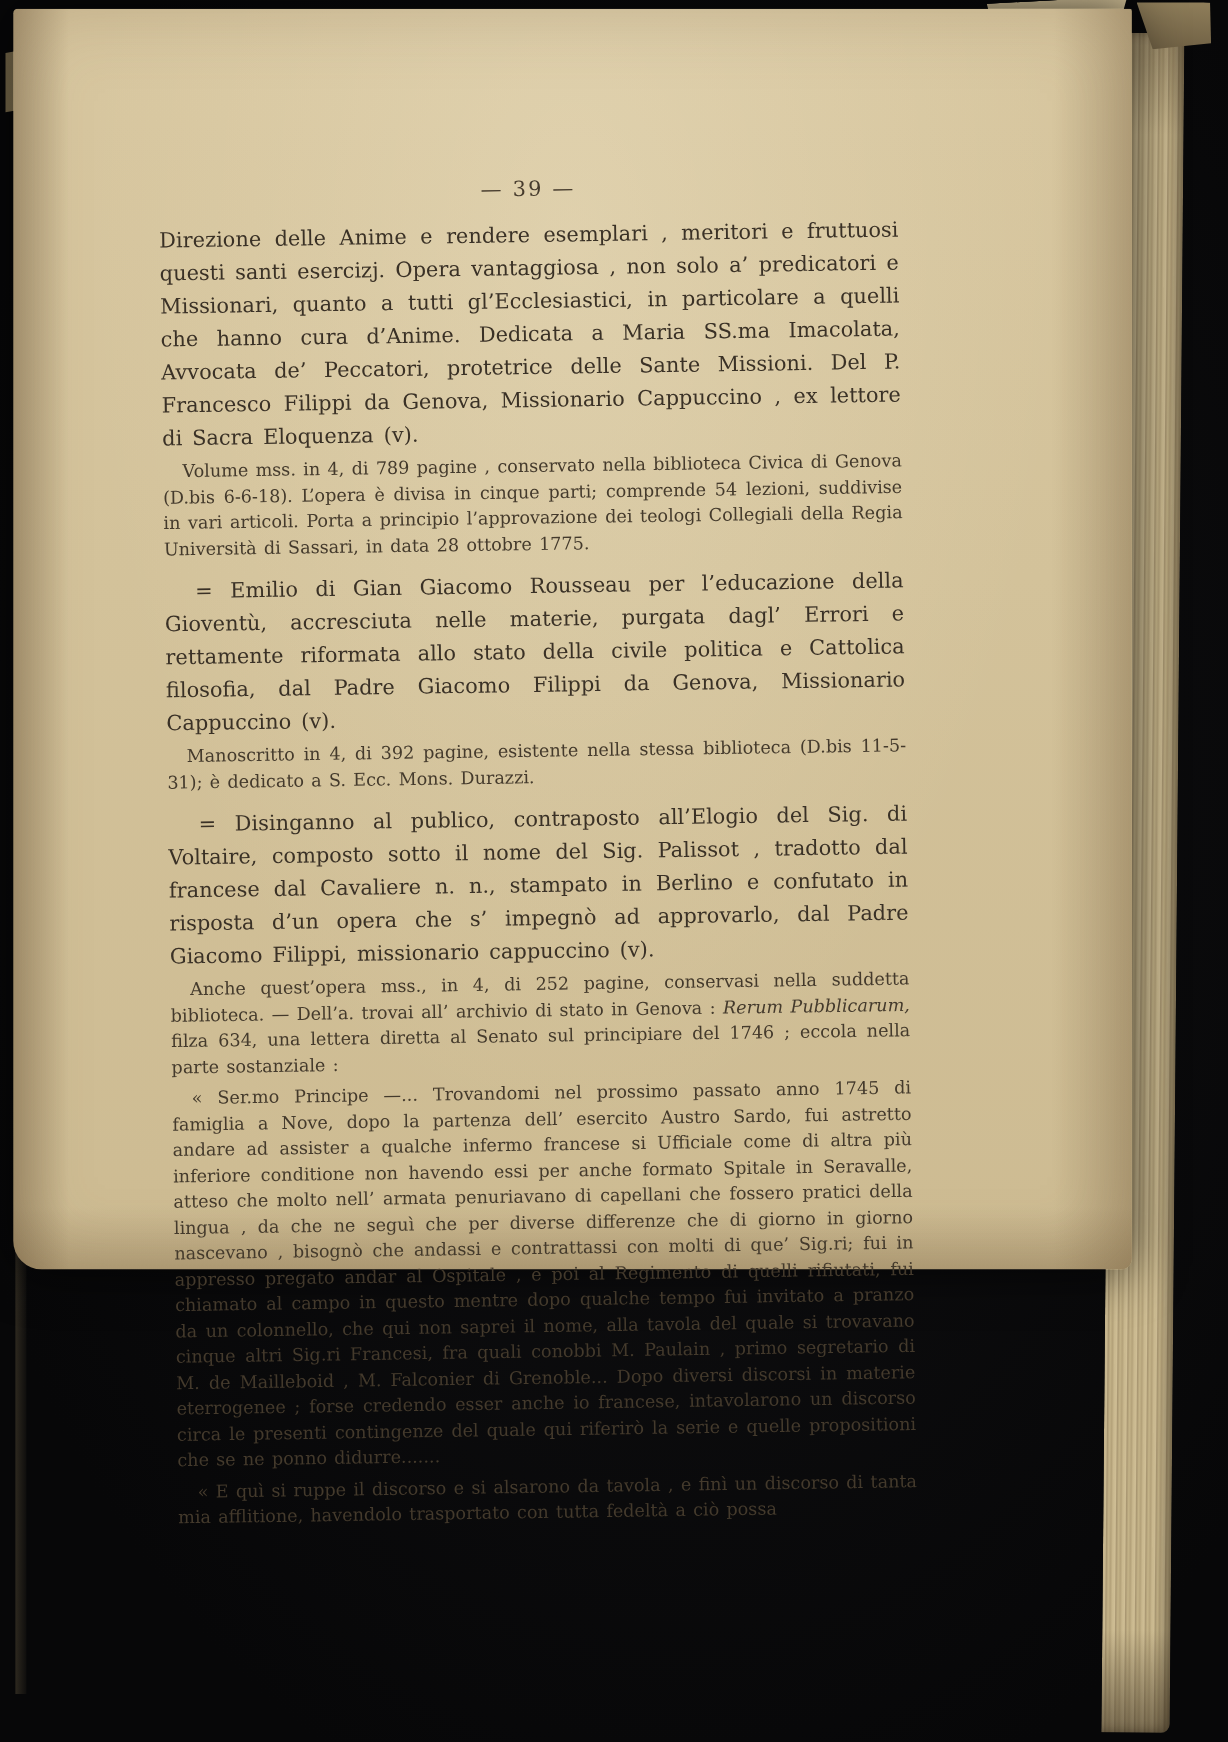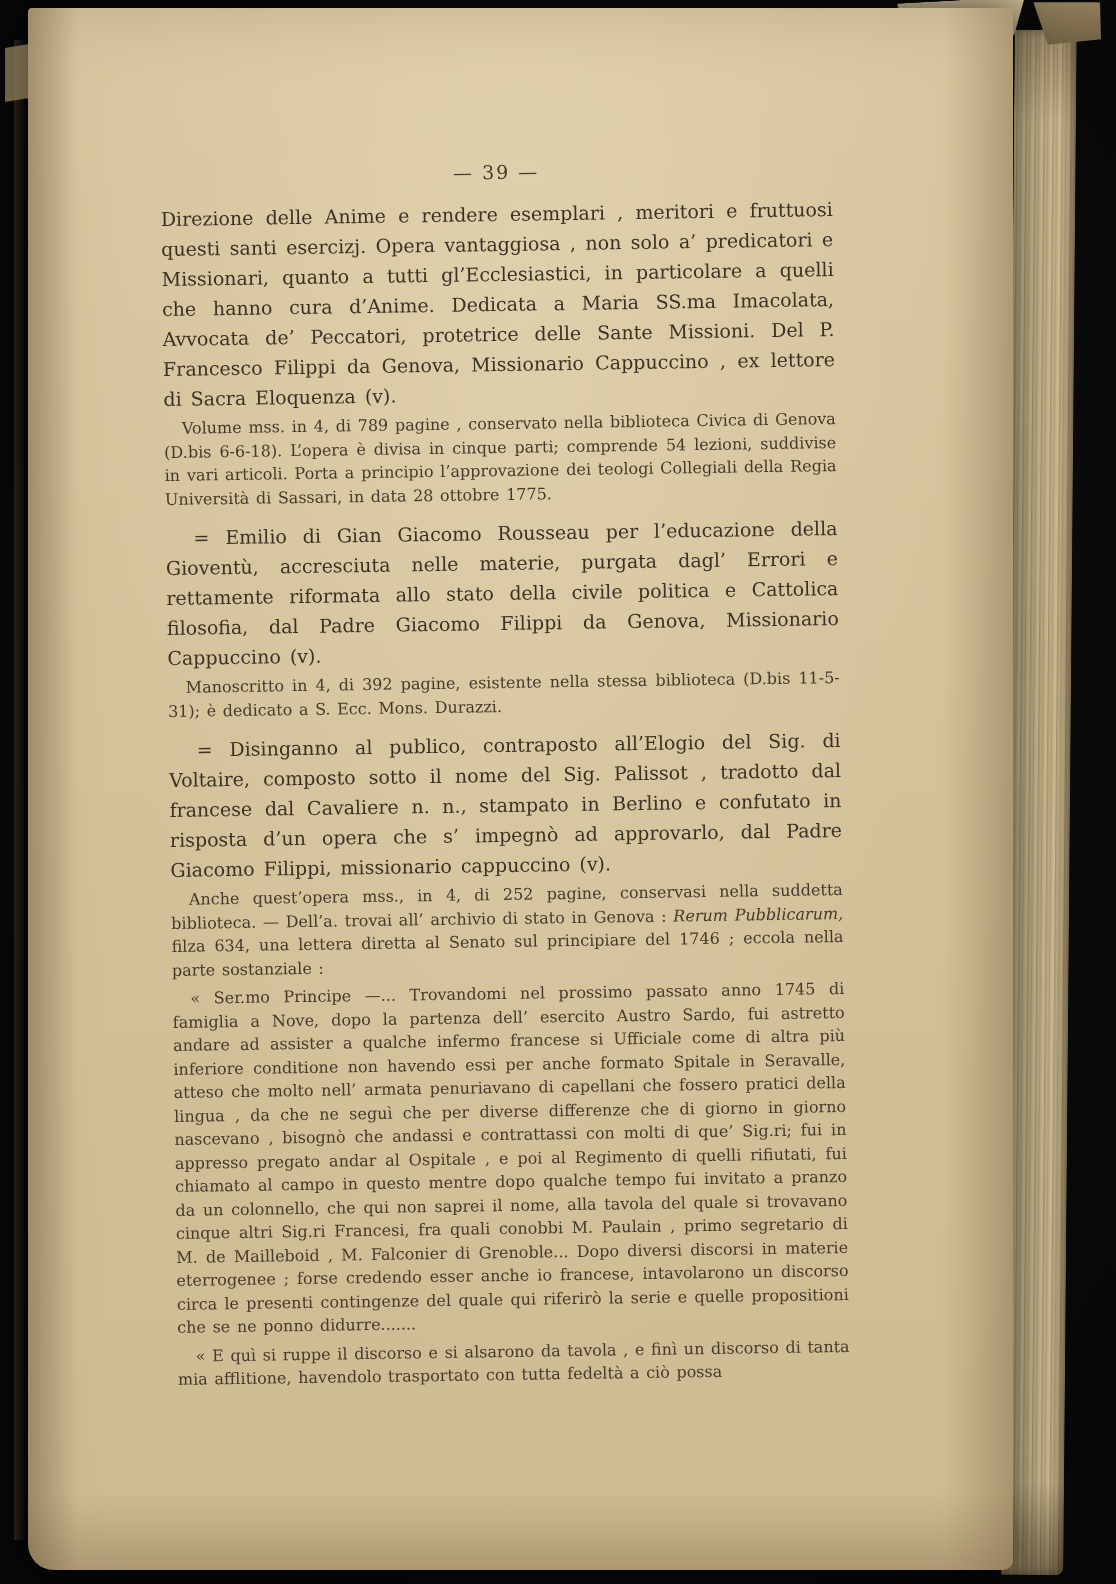--- a/index.html
+++ b/index.html
@@ -70,34 +70,35 @@
     top: 0px;
     width: 70px;
     height: 46px;
     background: linear-gradient(180deg, #8f7e5a, #6f6044);
     transform: rotate(4deg);
     clip-path: polygon(0 10%, 95% 0, 100% 80%, 25% 100%);
   }
   
   .page {
     position: absolute;
-    left: 28px;
+    left: 12px;
     top: 8px;
     width: 985px;
-    height: 1562px;
+    height: 1146px;
     background:
       linear-gradient(90deg, rgba(95,75,48,0.38), rgba(0,0,0,0) 5%),
       linear-gradient(270deg, rgba(110,88,55,0.30), rgba(0,0,0,0) 7%),
       linear-gradient(0deg, rgba(110,88,55,0.25), rgba(0,0,0,0) 5%),
       radial-gradient(ellipse at 50% 18%, rgba(255,248,225,0.22), rgba(0,0,0,0) 62%),
       linear-gradient(180deg, #d8c7a0 0%, #d3c29a 45%, #cdbb92 100%);
     border-radius: 4px 2px 10px 26px;
     box-shadow:
       0 0 46px rgba(0,0,0,0.65),
       inset 0 0 70px rgba(120,95,60,0.28);
+    padding-left: 32px;
   }
   
   .content {
     position: absolute;
     left: 132px;
     top: 158px;
     width: 672px;
     transform: rotate(-0.85deg);
     transform-origin: 0 0;
     color: #3c3327;

